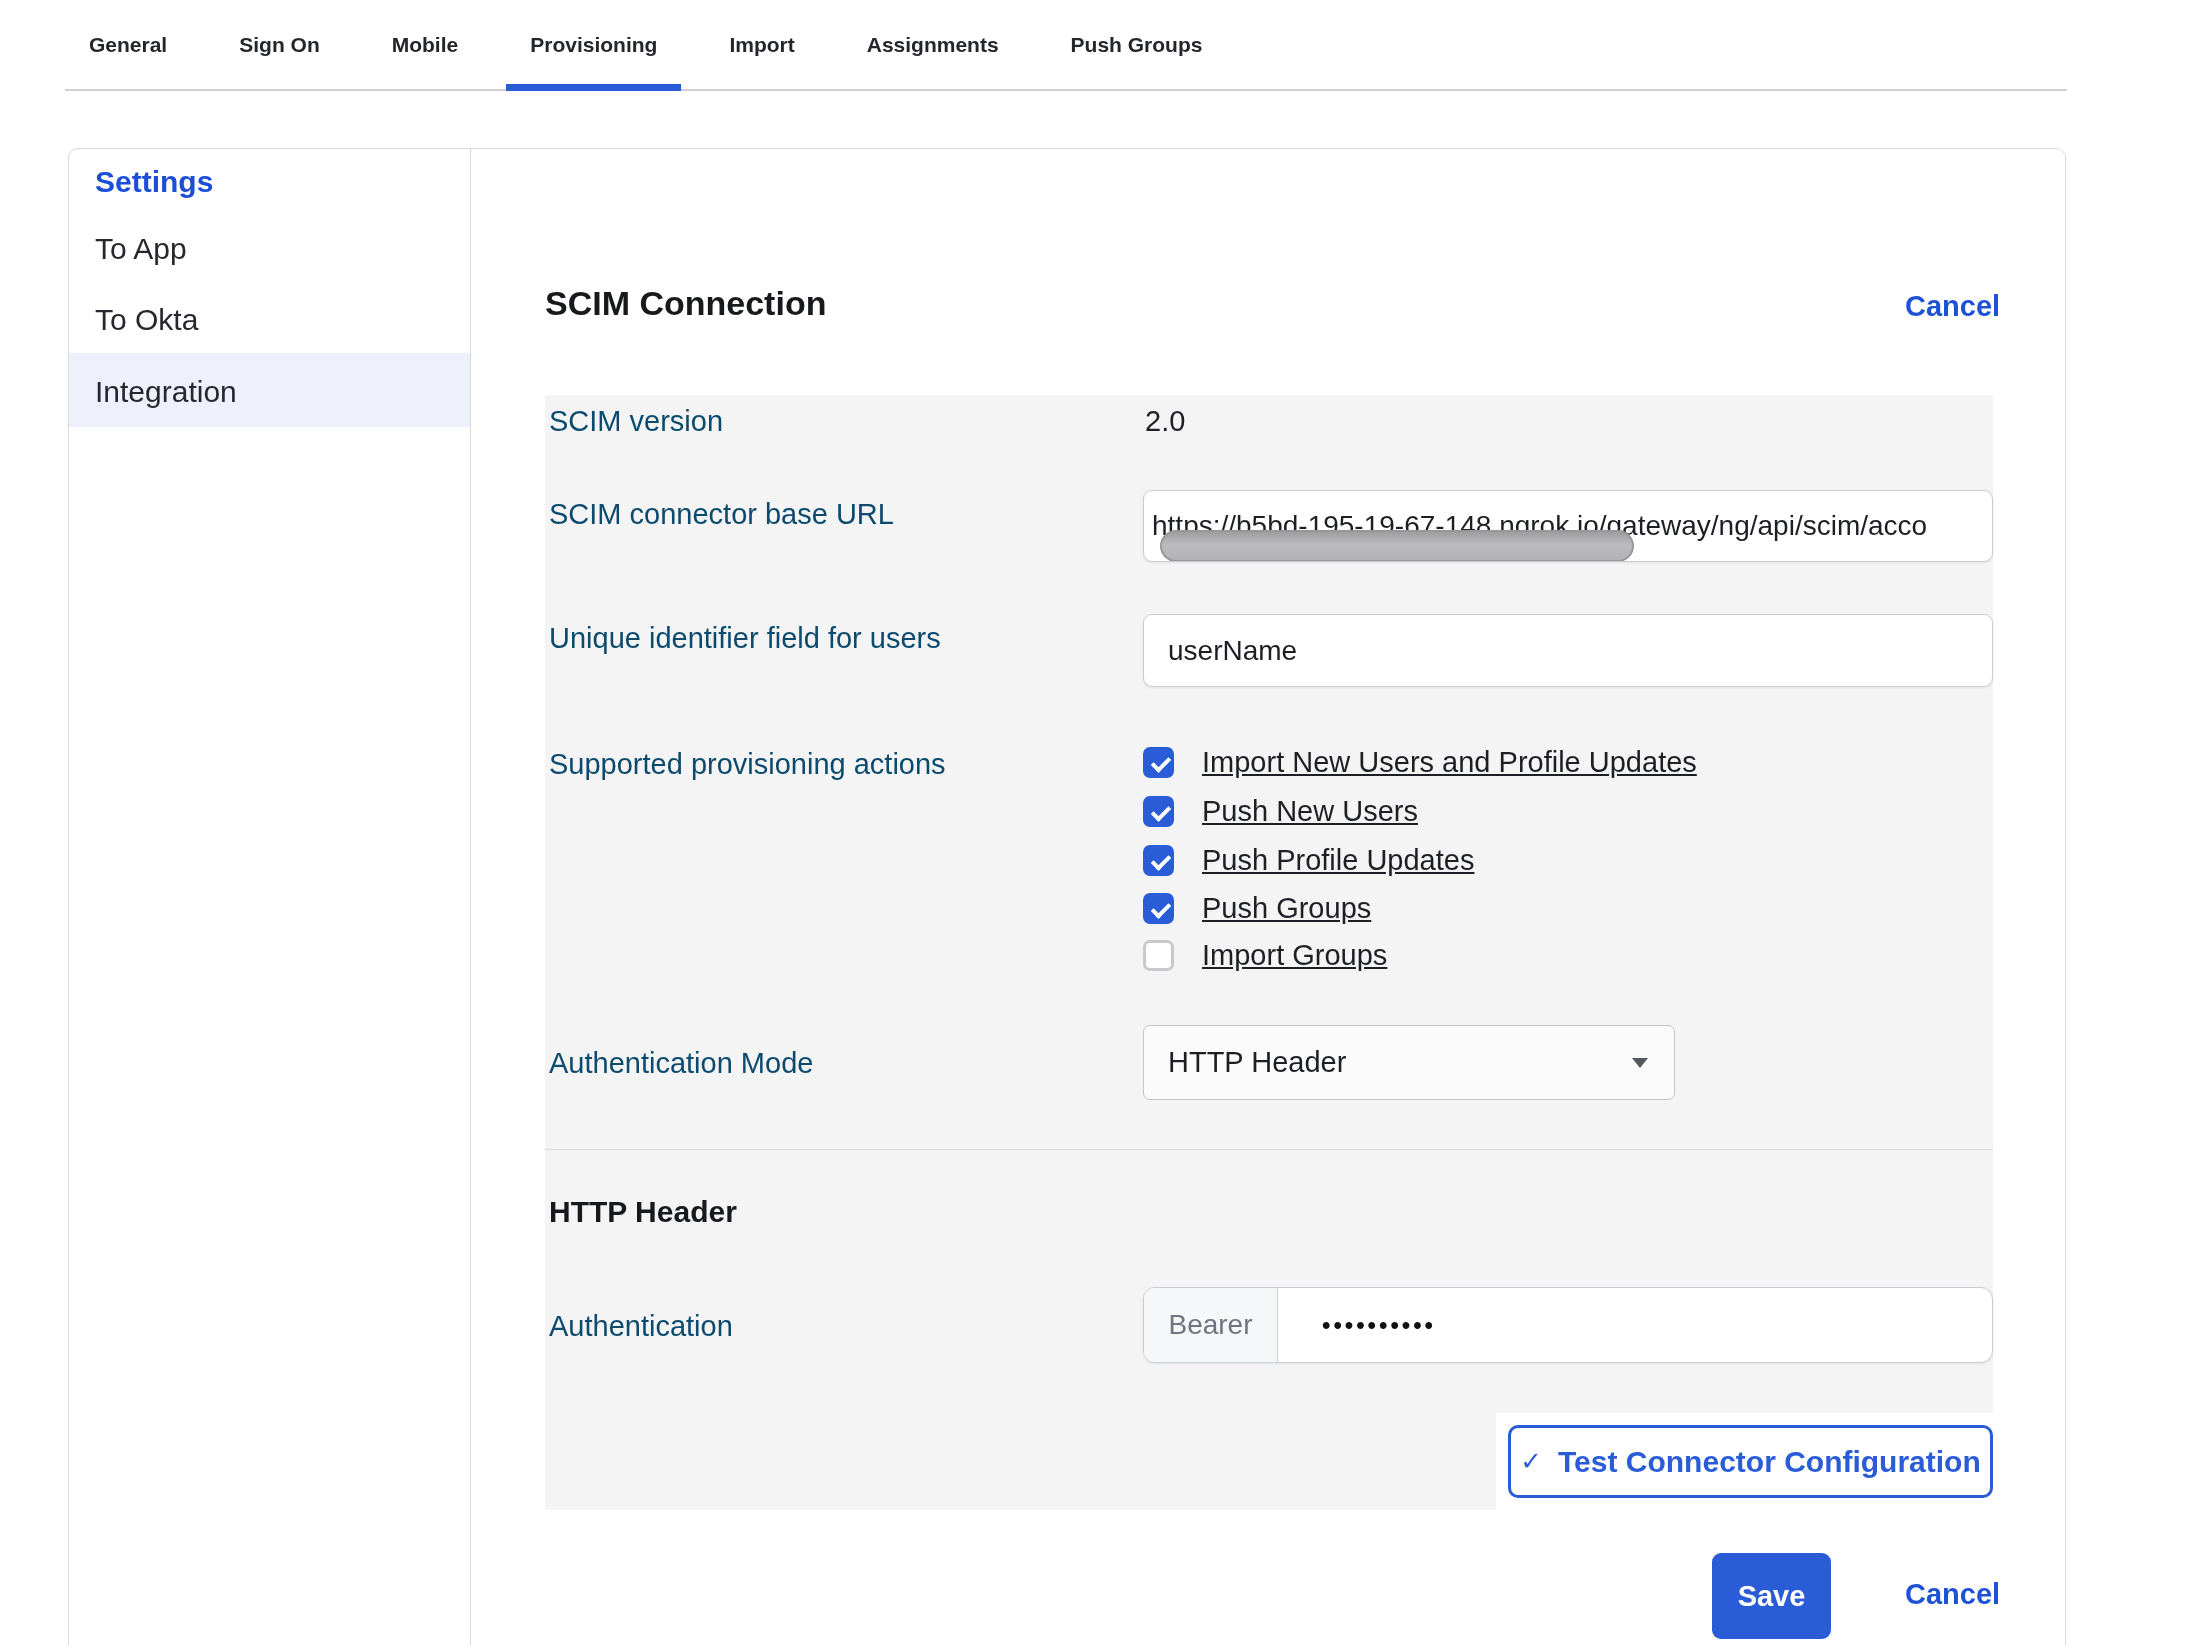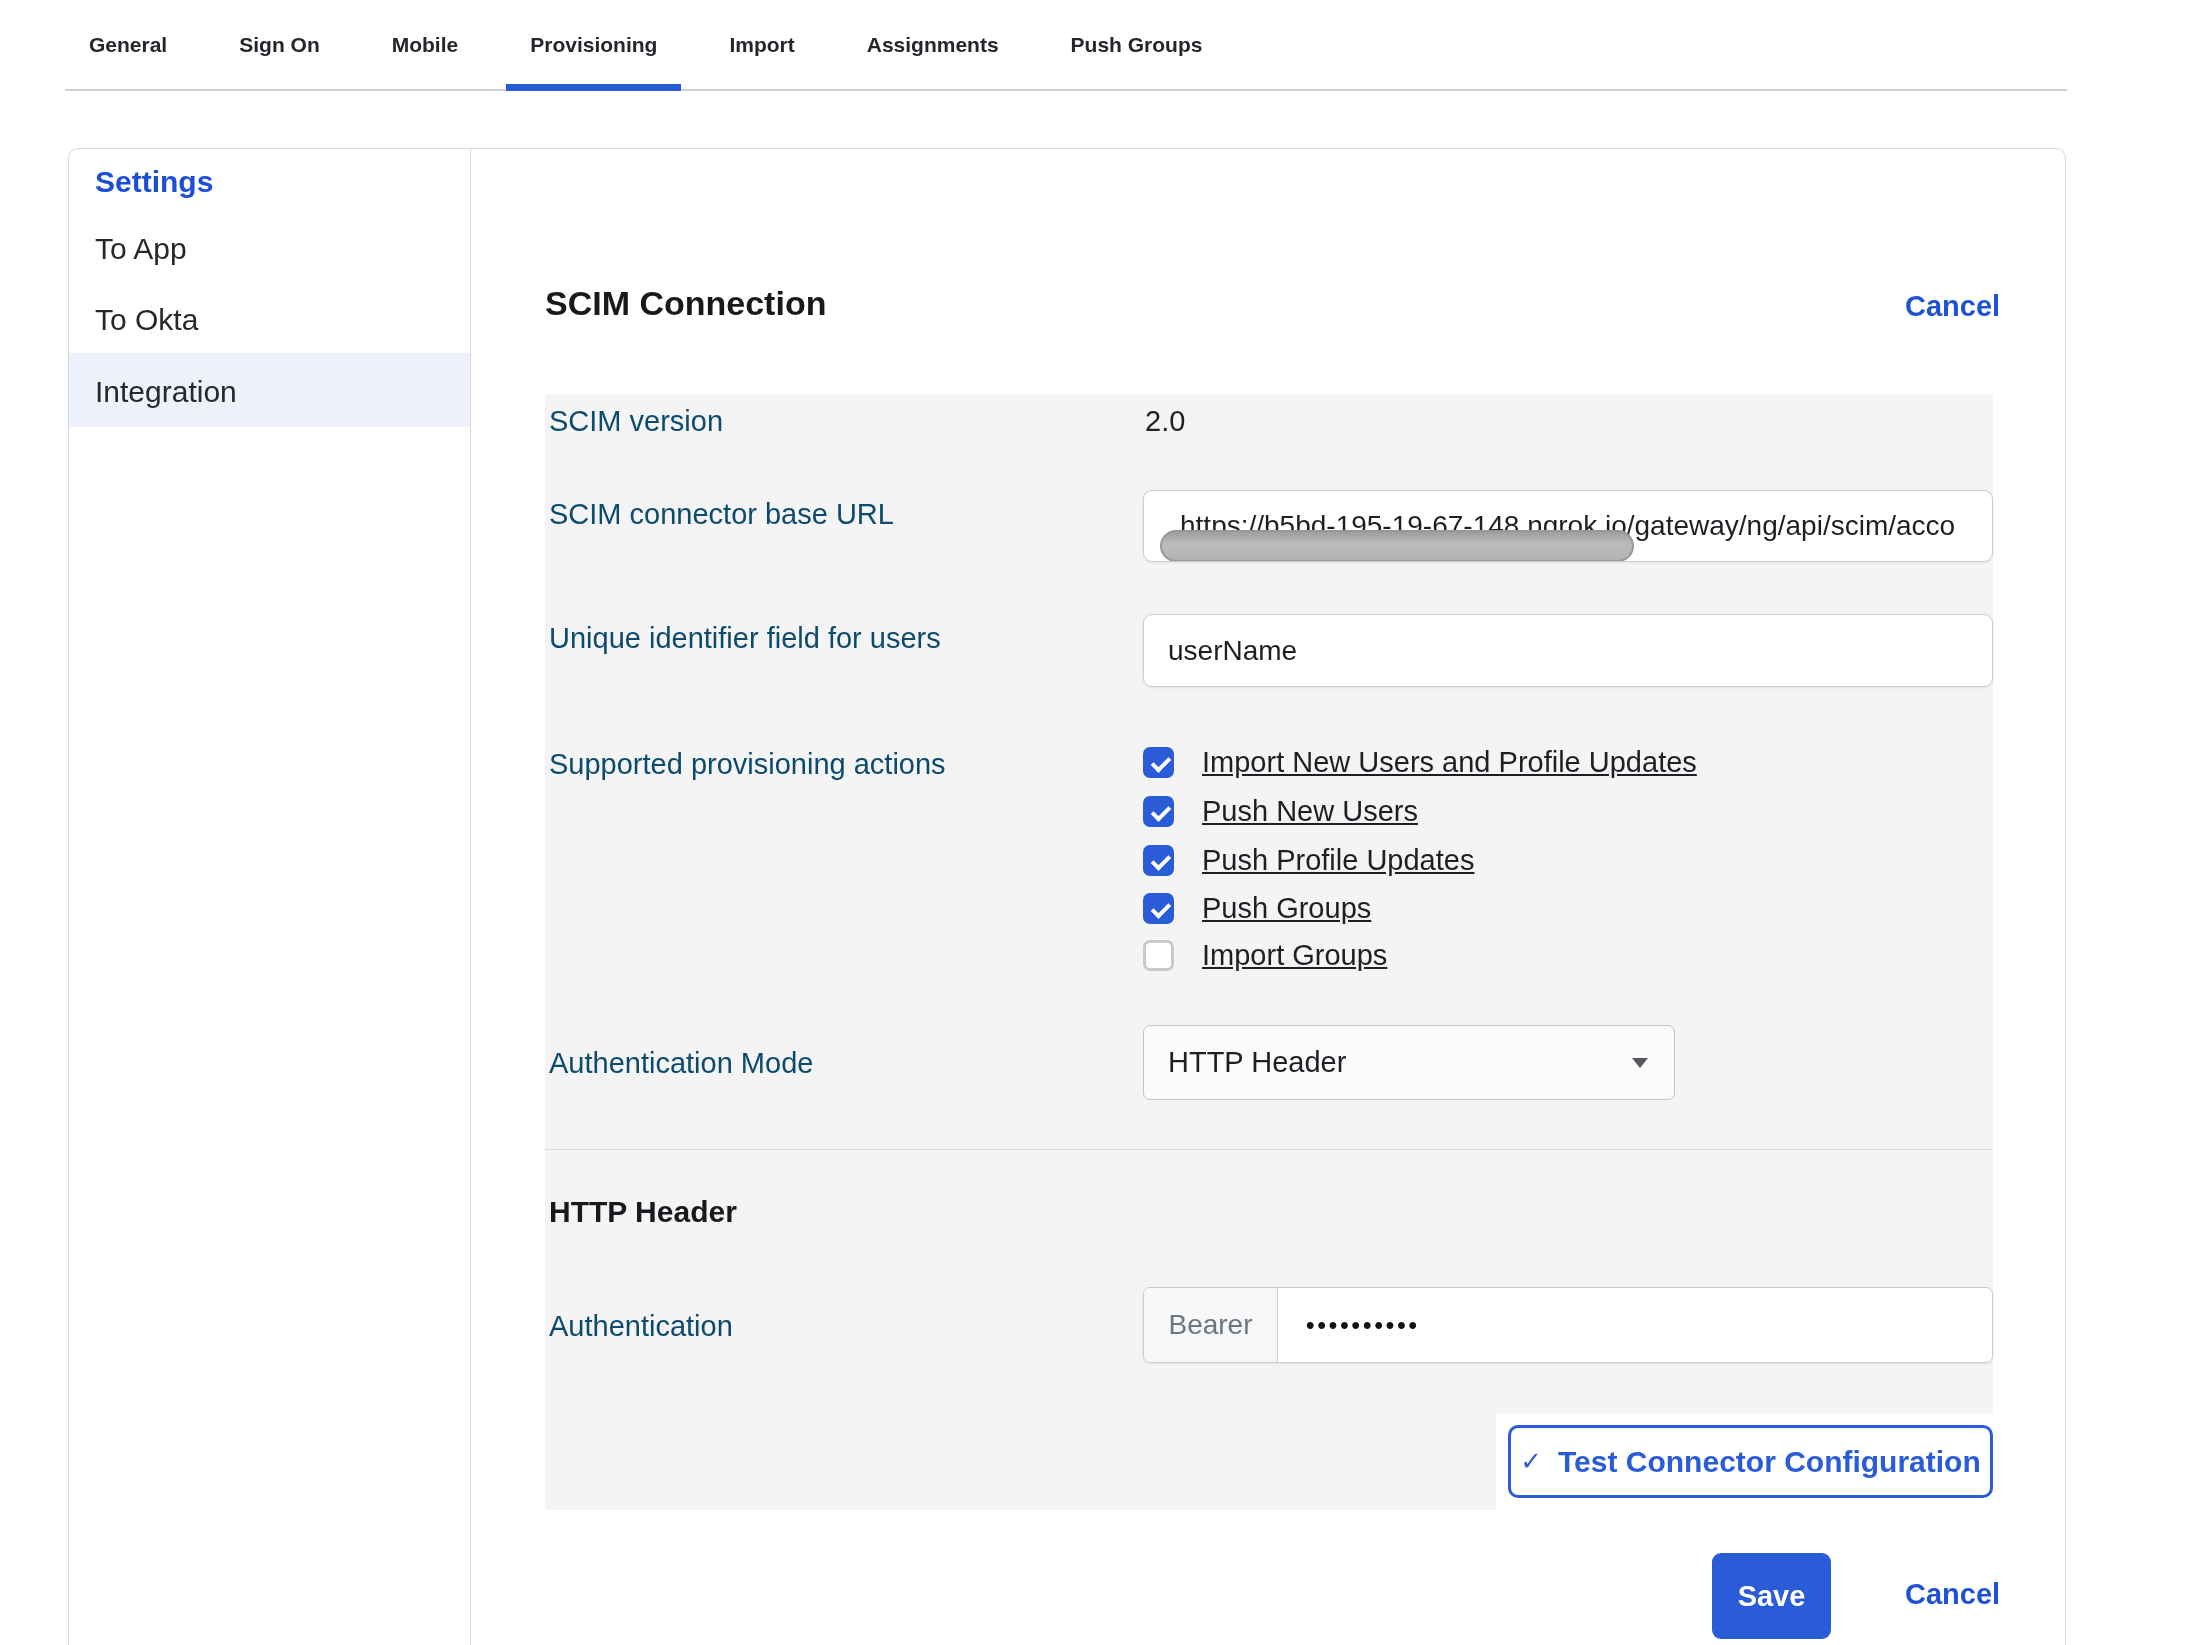--- a/index.html
+++ b/index.html
@@ -36,21 +36,21 @@
            background:#f4f4f5; }
   .flabel { position:absolute; left:4px; font-size:29px; color:#0c4a6e; }
   .fvalue { position:absolute; left:600px; font-size:29px; color:#1d1f24; }
 
   .tinput { position:absolute; left:598px; width:850px; background:#fff;
             border:1px solid #c9ccd2; border-radius:9px; box-shadow:0 1px 3px rgba(0,0,0,.07);
             font-size:28px; color:#1d1f24; display:flex; align-items:center; overflow:hidden; }
   .tinput .pad { padding-left:24px; white-space:nowrap; }
 
   
-  .url-wrap { position:relative; white-space:nowrap; padding-left:36px; }
+  .url-wrap { position:relative; white-space:nowrap; padding-left:8px; }
   .redact { position:absolute; left:16px; top:20px; width:474px; height:32px;
             background:linear-gradient(#9e9ea0, #bcbcbe 45%, #b2b2b4);
             border:2px solid #97979a; border-radius:16px; }
 
   
   .chkrow { position:absolute; left:598px; height:34px; display:flex; align-items:center;
             gap:28px; cursor:pointer; }
   .box { width:31px; height:31px; border-radius:7px; background:#fff;
          border:3px solid #c7c9cd; position:relative; flex:0 0 auto; }
   .box.checked { background:#2a5cd7; border-color:#2a5cd7; }
@@ -64,22 +64,22 @@
             padding-left:24px; font-size:29px; color:#1d1f24; cursor:pointer; }
   .caret { position:absolute; right:26px; top:32px; width:0; height:0;
            border-left:8px solid transparent; border-right:8px solid transparent;
            border-top:10px solid #54575d; }
 
   .divider { position:absolute; left:0; top:754px; width:100%; height:1px; background:#d9dadc; }
   .h2 { position:absolute; left:4px; top:800px; font-size:30px; font-weight:700; color:#17191d; }
 
   
   .igroup { position:absolute; left:598px; top:892px; width:850px; height:76px;
-            border:1px solid #c9ccd2; border-radius:7px; background:#fff; display:flex;
-            overflow:hidden; box-shadow:0 1px 3px rgba(0,0,0,.07); }
+            border:1px solid #c9ccd2; border-radius:12px; background:#fff; display:flex;
+            overflow:hidden; box-shadow:0 1px 3px rgba(0,0,0,.07);gap:16px; }
   .iprefix { width:134px; background:#f6f7f8; border-right:1px solid #ccced3;
              display:flex; align-items:center; justify-content:center;
              font-size:28px; color:#6e7480; }
   .itoken  { flex:1; display:flex; align-items:center; padding-left:28px;
              font-size:24px; letter-spacing:3px; color:#111; font-weight:700; }
 
   
   .test-wrap { position:absolute; left:1496px; top:1413px; width:509px; height:97px;
                background:#fff; z-index:2; }
   .test-btn { position:absolute; left:12px; top:12px; width:485px; height:73px;

